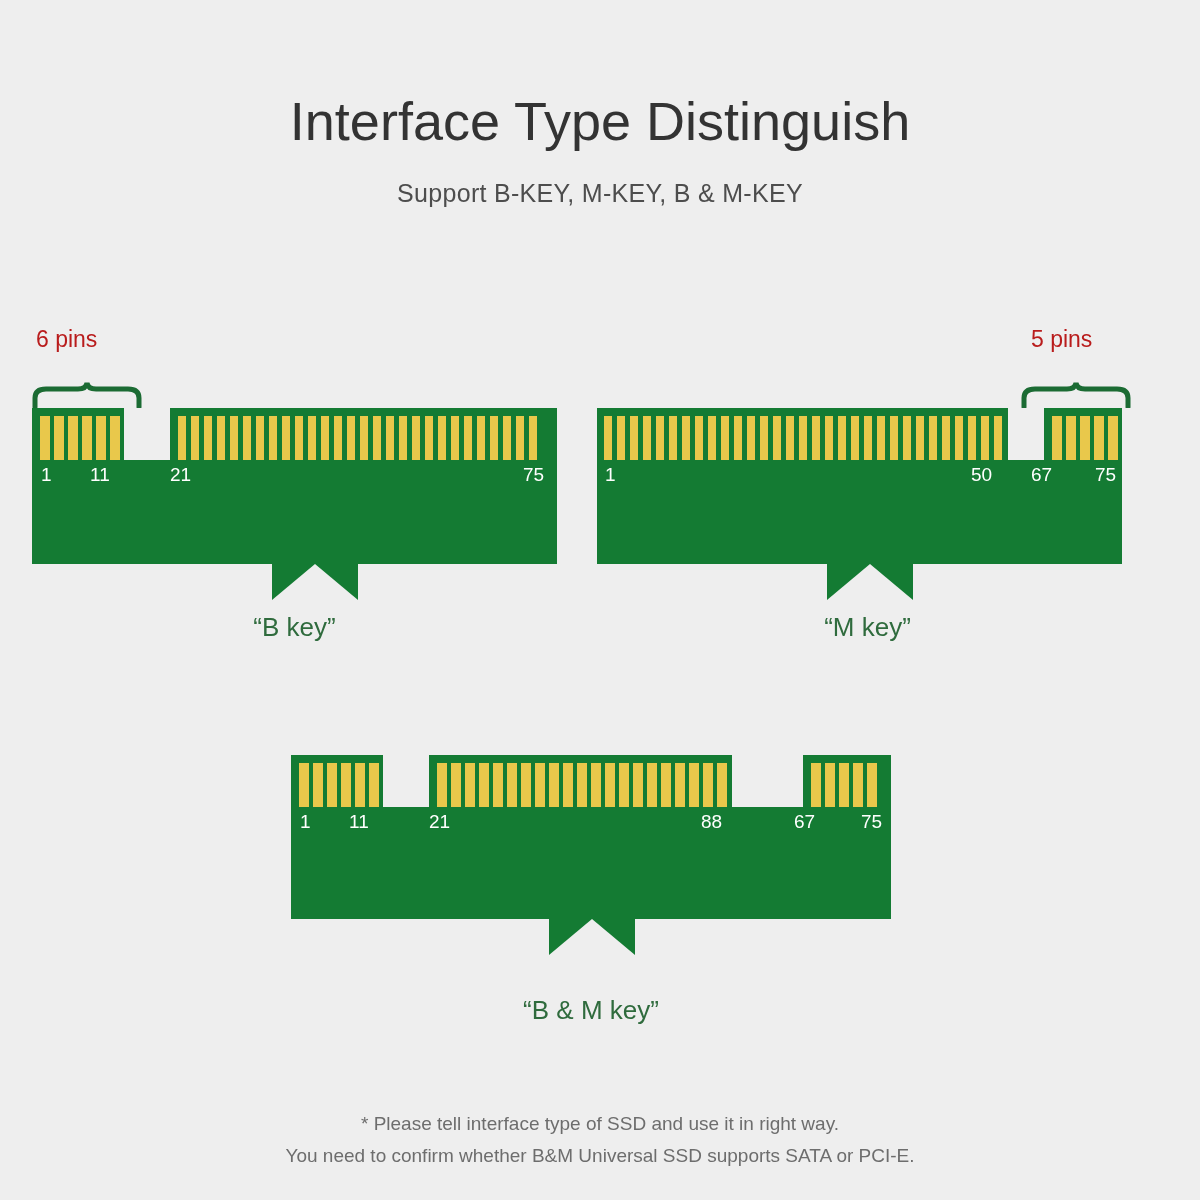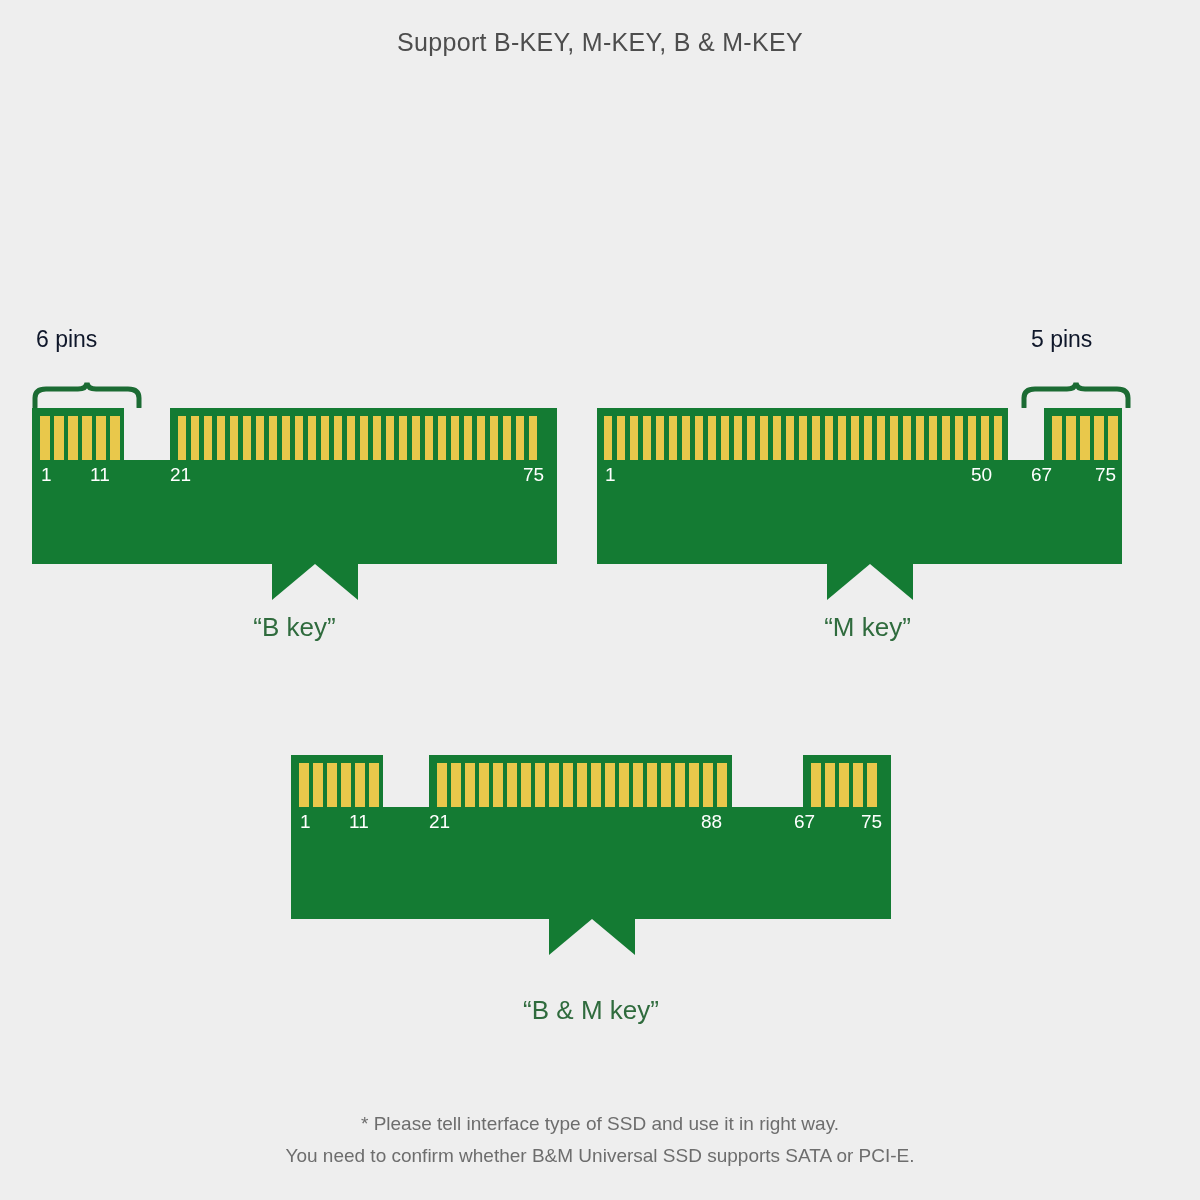--- a/index.html
+++ b/index.html
@@ -84,21 +84,21 @@
   }
   .notch-left, .notch-right {
     position: absolute;
     width: 0; height: 0;
     border-style: solid;
   }
 
   
   .pins-caption {
     position: absolute;
-    color: #0f172a;
+    color: #b91c1c;
     font-size: 23px;
     white-space: nowrap;
   }
   .brace {
     position: absolute;
   }
 
   
   .key-caption {
     position: absolute;
@@ -118,20 +118,21 @@
     color: #6d6d6d;
     font-size: 19px;
     line-height: 32px;
   }
   #footer div { white-space: nowrap; }
 </style>
 </head>
 <body>
 
 <div id="header">
+  <div id="title">Interface Type Distinguish</div>
   <div id="subtitle">Support B-KEY, M-KEY, B &amp; M-KEY</div>
 </div>
 
 <div class="board" id="board-b-key" style="left:32px; top:372px; width:525px; height:270px;">
 
   <div class="pins-caption" style="left:4px; top:-46px;">6 pins</div>
   <svg class="brace" width="110" height="26" viewBox="0 0 110 26" style="left:0px; top:10px;">
     <path d="M3,25 L3,16 Q3,7 14,7 L46,7 Q54,7 55,1 Q56,7 64,7 L96,7 Q107,7 107,16 L107,25" fill="none" stroke="#1b6b33" stroke-width="5" stroke-linecap="round"></path>
   </svg>
 

